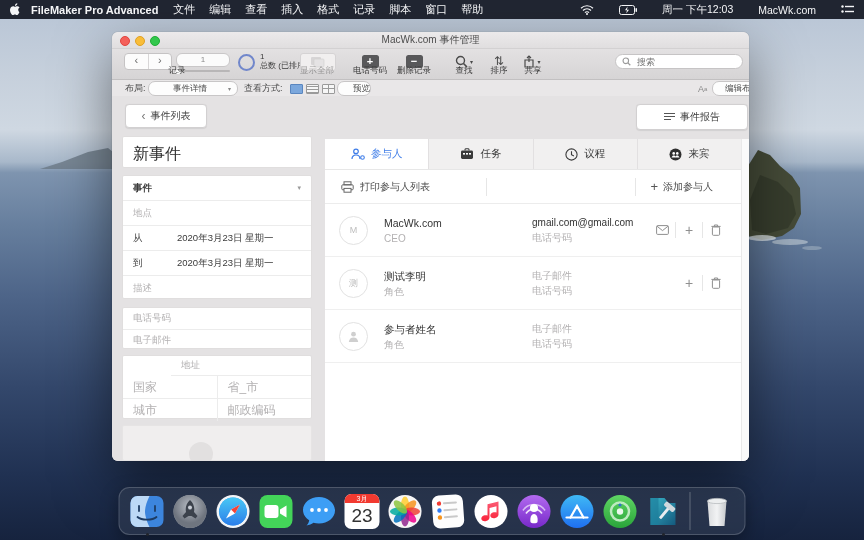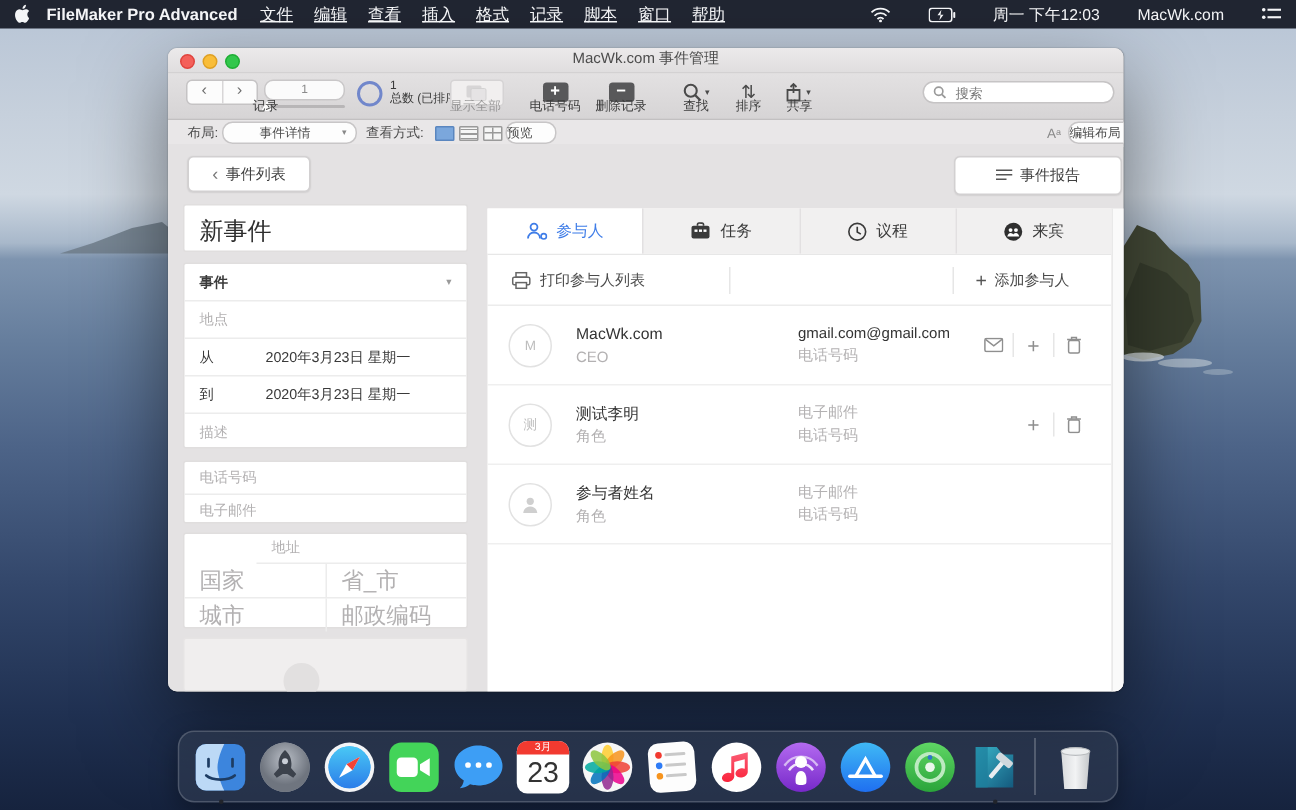--- a/index.html
+++ b/index.html
@@ -5,21 +5,21 @@
   html,body{margin:0;padding:0;background:#111;}
   .screen{position:relative;width:864px;height:540px;overflow:hidden;
     font-family:"Liberation Sans","DejaVu Sans",sans-serif;
     background:linear-gradient(180deg,#b7c4d5 0%,#c6d0dc 14%,#cfd8e2 24%,#a8b8ca 30%,
       #7e94af 32%,#667e9d 42%,#4d6488 55%,#33476b 72%,#203152 88%,#16233e 100%);}
   svg{display:block}
   
   .menubar{position:absolute;top:0;left:0;right:0;height:19px;background:rgba(22,27,38,0.94);
     color:#f4f5f7;display:flex;align-items:center;font-size:11px;z-index:40;padding:0 10px;box-sizing:border-box;}
   .menubar .app{font-weight:bold;margin:0 8px 0 10px;}
-  .menubar .menu{margin:0 7px;text-decoration:underline;}
+  .menubar .menu{margin:0 7px;}
   .menubar .spacer{flex:1}
   .menubar .right{display:flex;align-items:center;gap:25px;font-size:10.5px;}
   
   .island{position:absolute;z-index:1}
   
   .window{position:absolute;left:112px;top:32px;width:637px;height:429px;border-radius:6px;
     background:#e6e4e5;box-shadow:0 22px 55px rgba(0,0,0,.5), 0 0 1px rgba(0,0,0,.4);overflow:hidden;z-index:10;}
   .titlebar{position:relative;height:16px;background:linear-gradient(#eceaeb,#e0dedf);
     border-bottom:1px solid #d3d1d2;}
   .lights{position:absolute;left:8px;top:4px;display:flex;gap:5px;}
@@ -49,41 +49,41 @@
   .disabled{opacity:.45}
   .searchbox{position:absolute;left:503px;top:5px;width:128px;height:15px;background:#fff;
     border:1px solid #c6c4c5;border-radius:9px;display:flex;align-items:center;padding:0 6px;box-sizing:border-box;}
   .searchbox input{border:none;outline:none;flex:1;font-size:9px;background:transparent;color:#333;
     font-family:"Liberation Sans","DejaVu Sans",sans-serif;min-width:0;}
   
   .layoutbar{position:relative;height:17px;background:#e9e7e8;border-bottom:1px solid #c6c4c5;
     font-size:9px;color:#4c4c4c;}
   .lb{position:absolute;top:0;height:17px;display:flex;align-items:center;}
   .pillbtn{background:#fdfdfd;border:1px solid #c8c6c7;border-radius:7px;font-size:8.5px;color:#4c4c4c;
-    display:flex;align-items:center;justify-content:flex-start;}
+    display:flex;align-items:center;justify-content:flex-end;}
   .viewicon{width:11px;height:8px;border:1px solid #9a9a9a;border-radius:1px;margin-right:3px;background:#f6f6f6;}
   .viewicon.sel{background:#7ba7dc;border-color:#5a86bf;}
   .viewicon.lines{background:repeating-linear-gradient(#f6f6f6 0 1px,#9a9a9a 1px 2px,#f6f6f6 2px 3px);}
   .viewicon.grid{background:
      linear-gradient(#9a9a9a 0 0) 50% 0/1px 100% no-repeat,
      linear-gradient(#9a9a9a 0 0) 0 50%/100% 1px no-repeat,#f6f6f6;}
   
   .content{position:absolute;left:0;top:64px;width:637px;height:365px;background:#e4e2e3;}
   .whitebtn{position:absolute;background:#fff;border:1px solid #d2d0d1;border-radius:4px;
     display:flex;align-items:center;justify-content:center;font-size:10px;color:#3f3f3f;gap:5px;
     box-shadow:0 0.5px 1px rgba(0,0,0,.08);}
   .card{position:absolute;left:10px;width:190px;background:#fff;border:1px solid #e0dede;border-radius:2px;box-sizing:border-box;}
   .bigtitle{font-size:16px;color:#2e2e2e;font-weight:500;padding:7px 10px;}
   .frow{position:relative;height:24px;display:flex;align-items:center;padding:0 10px;font-size:9.5px;
     border-bottom:1px solid #ececec;color:#3a3a3a;}
   .frow:last-child{border-bottom:none}
   .ph{color:#b3b1b2;}
   .flabel{width:44px;}
   .chev{margin-left:auto;color:#9a9a9a;font-size:7px;}
-  .splitrow{display:flex;height:22px;border-bottom:1px solid #ececec;font-size:15px;align-items:center;}
+  .splitrow{display:flex;height:22px;border-bottom:1px solid #ececec;font-size:12px;align-items:center;}
   .splitrow>div{flex:1;padding:0 10px;}
   .splitrow>div:last-child{border-left:1px solid #ececec;height:100%;display:flex;align-items:center;}
   
   .rpanel{position:absolute;left:213px;top:43px;width:416px;height:322px;background:#fff;}
   .tabs{display:flex;height:30px;border-bottom:1px solid #e7e7e7;}
   .tab{flex:1;display:flex;align-items:center;justify-content:center;gap:6px;font-size:10.5px;color:#3a3a3a;
     background:#f1f0f0;border-left:1px solid #e2e0e1;}
   .tab:first-child{border-left:none}
   .tab.active{background:#fff;color:#3f7de8;font-weight:500;}
   .actionrow{display:flex;align-items:center;height:33px;border-bottom:1px solid #ececec;font-size:10px;color:#4a4a4a;}

